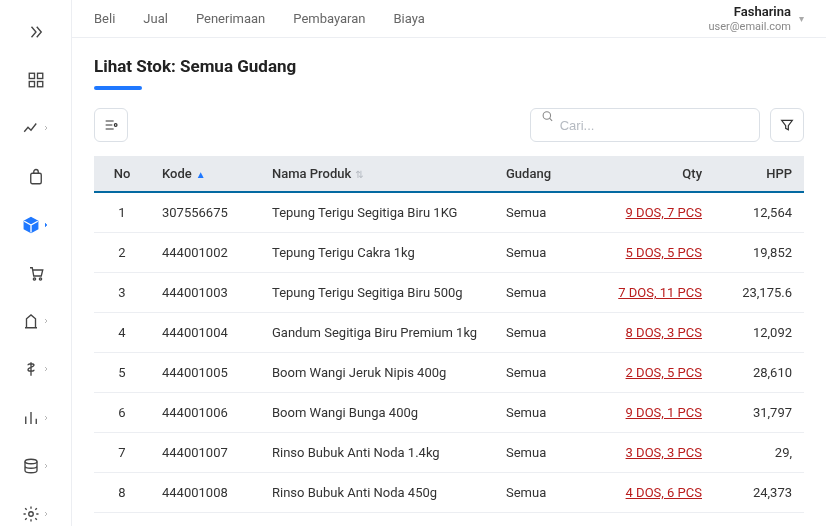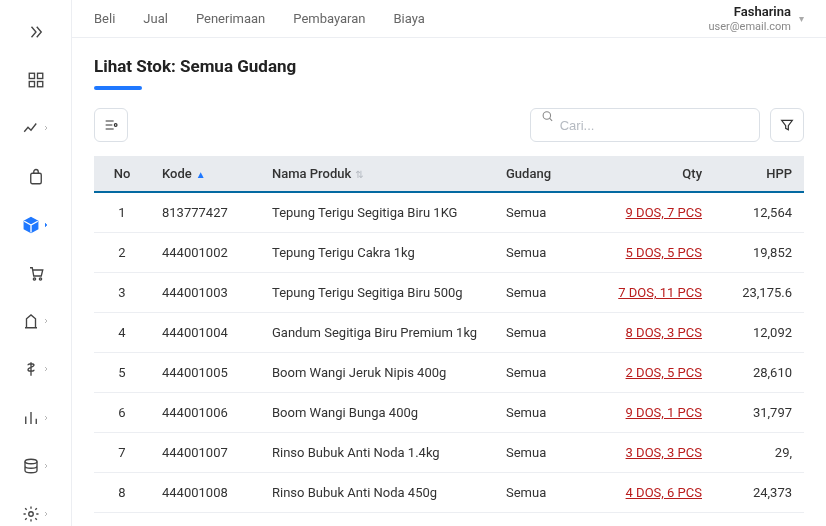--- a/index.html
+++ b/index.html
@@ -238,21 +238,21 @@
             <th style="width:110px"><span>Kode</span><span class="sort-ind">▲</span></th>
             <th><span>Nama Produk</span><span class="sort-ind muted">⇅</span></th>
             <th style="width:90px">Gudang</th>
             <th class="right" style="width:130px">Qty</th>
             <th class="right" style="width:90px">HPP</th>
           </tr>
         </thead>
         <tbody id="tbody">
             <tr>
               <td class="center">1</td>
-              <td>813777427</td>
+              <td>307556675</td>
               <td>Tepung Terigu Segitiga Biru 1KG</td>
               <td>Semua</td>
               <td class="right"><span class="qty-link">9 DOS, 7 PCS</span></td>
               <td class="right">12,564</td>
             </tr>
             <tr>
               <td class="center">2</td>
               <td>444001002</td>
               <td>Tepung Terigu Cakra 1kg</td>
               <td>Semua</td>

